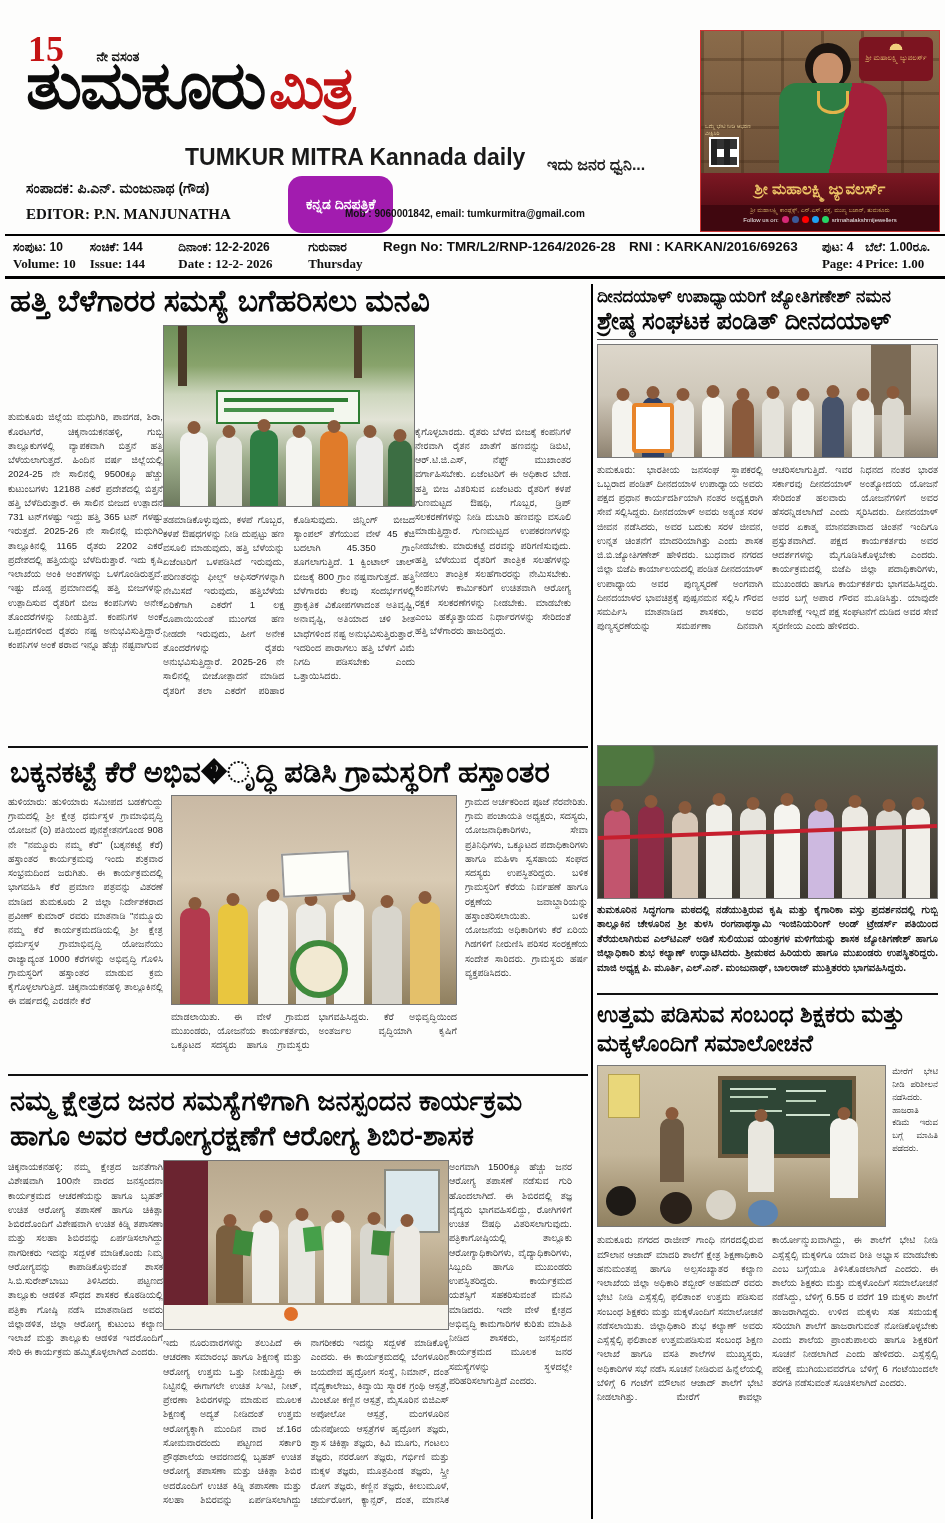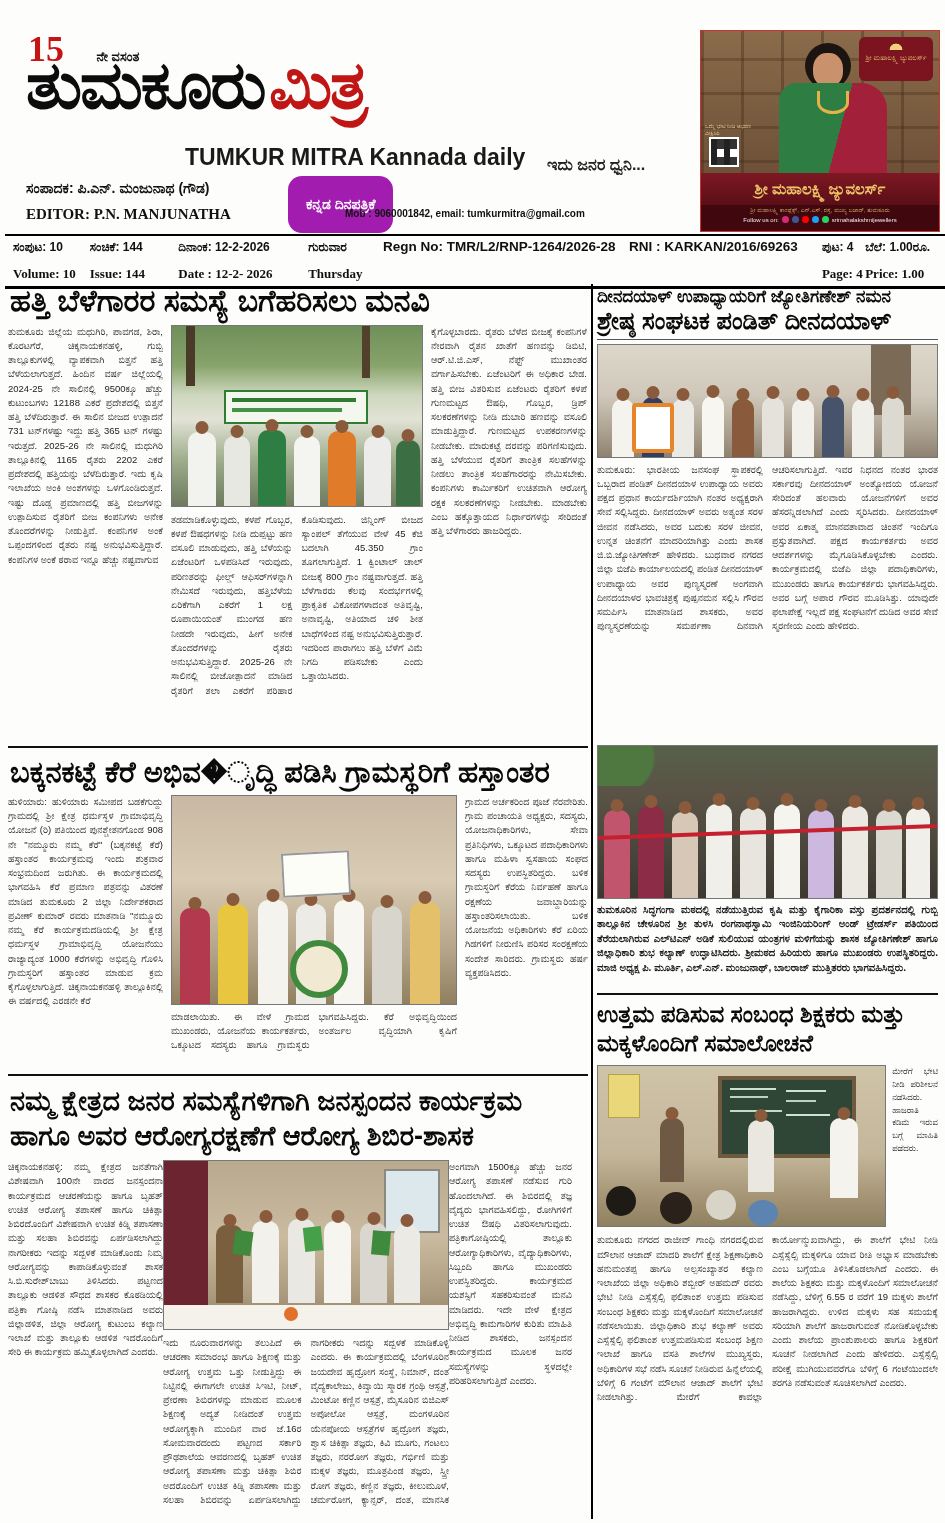--- a/index.html
+++ b/index.html
@@ -2,21 +2,21 @@
 <html><head>
 <meta charset="utf-8">
 <style>
   html,body{margin:0;padding:0;background:#dcdcdc;font-family:"Liberation Sans",sans-serif;}
   .page{position:relative;width:945px;height:1523px;background:#fdfdfc;margin:0 auto;overflow:hidden;box-shadow:0 0 6px rgba(0,0,0,.4);}
   .abs{position:absolute;}
   
   .ed-num{color:#c41414;font-weight:bold;font-size:36px;font-family:"Liberation Serif",serif;}
   .ed-suffix{font-size:13px;font-weight:bold;color:#111;margin-left:28px;}
   .title-black{font-size:66px;font-weight:800;color:#0c0c0c;letter-spacing:-2px;line-height:1;}
-  .title-red{font-size:66px;font-weight:800;color:#c01616;letter-spacing:-2px;line-height:1;text-align:right;}
+  .title-red{font-size:58px;font-weight:800;color:#c01616;letter-spacing:-2px;line-height:1;text-align:right;}
   .sub-en{font-size:23px;font-weight:800;color:#1a1a1a;}
   .tagline{font-size:16px;font-weight:bold;color:#222;}
   .editor-kn{font-size:14px;font-weight:bold;color:#111;}
   .editor-en{font-size:15px;font-weight:800;font-family:"Liberation Serif",serif;color:#111;}
   .badge{background:#a21caf;color:#fff;font-size:14px;font-weight:bold;padding:20px 18px;border-radius:14px;display:inline-block;}
   .contact{font-size:10px;font-weight:800;color:#111;}
   
   .ad{border:1px solid #cc3333;overflow:hidden;background:linear-gradient(180deg,#8a6b4a,#6e5138 70%,#5d4430);}
   .ad .wood{position:absolute;inset:0;background:repeating-linear-gradient(90deg,rgba(60,38,20,.35) 0 3px,transparent 3px 40px),repeating-linear-gradient(0deg,rgba(60,38,20,.3) 0 3px,transparent 3px 34px);}
   .ad .emblem{position:absolute;top:6px;right:6px;width:74px;height:44px;background:#7c1420;border-radius:6px;color:#e9c570;font-size:7px;text-align:center;line-height:1.3;padding-top:16px;box-sizing:border-box;}
@@ -106,36 +106,36 @@
       <span class="inf-cell kn12" style="width:132px;">ದಿನಾಂಕ: 12-2-2026</span>
       <span class="inf-cell kn12" style="width:76px;">ಗುರುವಾರ</span>
       <span class="inf-cell reg" style="width:250px;">Regn No: TMR/L2/RNP-1264/2026-28</span>
       <span class="inf-cell reg" style="width:196px;">RNI : KARKAN/2016/69263</span>
       <span class="inf-cell kn12" style="width:44px;">ಪುಟ: 4</span>
       <span class="inf-cell kn12" style="width:74px;">ಬೆಲೆ: 1.00ರೂ.</span>
     </div>
     <div class="inf-row" style="margin-top:2px;">
       <span class="inf-cell en13" style="width:78px;">Volume: 10</span>
       <span class="inf-cell en13" style="width:90px;">Issue: 144</span>
-      <span class="inf-cell en13" style="width:132px;margin-top:10px;">Date : 12-2- 2026</span>
+      <span class="inf-cell en13" style="width:132px;">Date : 12-2- 2026</span>
       <span class="inf-cell en13" style="width:76px;">Thursday</span>
       <span class="inf-cell" style="width:250px;"></span>
       <span class="inf-cell" style="width:196px;"></span>
       <span class="inf-cell en13" style="width:44px;">Page: 4</span>
       <span class="inf-cell en13" style="width:74px;">Price: 1.00</span>
     </div>
   </div>
 
   <div class="abs vdivider" style="left:591px;top:284px;height:1235px;"></div>
 
   <div class="abs" style="left:8px;top:284px;width:580px;">
 
     <div>
       <div class="headline" style="font-size:30px;line-height:1.15;margin:0 0 6px 2px;">ಹತ್ತಿ ಬೆಳೆಗಾರರ ಸಮಸ್ಯೆ ಬಗೆಹರಿಸಲು ಮನವಿ</div>
-      <div style="display:flex;gap:8px;height:414px;overflow:hidden;">
+      <div style="display:flex;height:414px;overflow:hidden;align-items:center;">
         <div class="col-text" style="width:155px;">ತುಮಕೂರು ಜಿಲ್ಲೆಯ ಮಧುಗಿರಿ, ಪಾವಗಡ, ಶಿರಾ, ಕೊರಟಗೆರೆ, ಚಿಕ್ಕನಾಯಕನಹಳ್ಳಿ, ಗುಬ್ಬಿ ತಾಲ್ಲೂಕುಗಳಲ್ಲಿ ವ್ಯಾಪಕವಾಗಿ ಬಿತ್ತನೆ ಹತ್ತಿ ಬೆಳೆಯಲಾಗುತ್ತದೆ. ಹಿಂದಿನ ವರ್ಷ ಜಿಲ್ಲೆಯಲ್ಲಿ 2024-25 ನೇ ಸಾಲಿನಲ್ಲಿ 9500ಕ್ಕೂ ಹೆಚ್ಚು ಕುಟುಂಬಗಳು 12188 ಎಕರೆ ಪ್ರದೇಶದಲ್ಲಿ ಬಿತ್ತನೆ ಹತ್ತಿ ಬೆಳೆದಿರುತ್ತಾರೆ. ಈ ಸಾಲಿನ ಬೀಜದ ಉತ್ಪಾದನೆ 731 ಟನ್‌ಗಳಷ್ಟು ಇದ್ದು ಹತ್ತಿ 365 ಟನ್ ಗಳಷ್ಟು ಇರುತ್ತದೆ. 2025-26 ನೇ ಸಾಲಿನಲ್ಲಿ ಮಧುಗಿರಿ ತಾಲ್ಲೂಕಿನಲ್ಲಿ 1165 ರೈತರು 2202 ಎಕರೆ ಪ್ರದೇಶದಲ್ಲಿ ಹತ್ತಿಯನ್ನು ಬೆಳೆದಿರುತ್ತಾರೆ. ಇದು ಕೃಷಿ ಇಲಾಖೆಯ ಅಂಕಿ ಅಂಶಗಳನ್ನು ಒಳಗೊಂಡಿರುತ್ತವೆ. ಇಷ್ಟು ದೊಡ್ಡ ಪ್ರಮಾಣದಲ್ಲಿ ಹತ್ತಿ ಬೀಜಗಳನ್ನು ಉತ್ಪಾದಿಸುವ ರೈತರಿಗೆ ಬೀಜ ಕಂಪನಿಗಳು ಅನೇಕ ತೊಂದರೆಗಳನ್ನು ನೀಡುತ್ತಿವೆ. ಕಂಪನಿಗಳ ಅಂಕೆ ಒಪ್ಪಂದಗಳಿಂದ ರೈತರು ನಷ್ಟ ಅನುಭವಿಸುತ್ತಿದ್ದಾರೆ. ಕಂಪನಿಗಳ ಅಂಕೆ ಠರಾವ ಇನ್ನೂ ಹೆಚ್ಚು ನಷ್ಟವಾಗುವ</div>
         <div style="width:252px;">
           <div class="photo" style="height:180px;background:linear-gradient(180deg,#6f8f5a 0%,#88a36b 22%,#cdd6bd 38%,#e2e3d6 52%,#9fae8d 74%,#6d7a5e 100%);">
             <div class="abs" style="left:14px;top:0;width:9px;height:60px;background:#4a3a28;"></div>
             <div class="abs" style="left:190px;top:0;width:8px;height:52px;background:#50402c;"></div>
             <div class="abs" style="left:52px;top:64px;width:140px;height:30px;background:#f3f7ee;border:2px solid #2e7d32;">
               <div class="abs" style="left:6px;top:6px;width:124px;height:4px;background:#2e7d32;"></div>
               <div class="abs" style="left:6px;top:16px;width:110px;height:4px;background:#46924a;"></div>
             </div>
             <div class="fig" style="left:16px;bottom:0;width:28px;height:74px;background:#f2f2ef;"></div>

